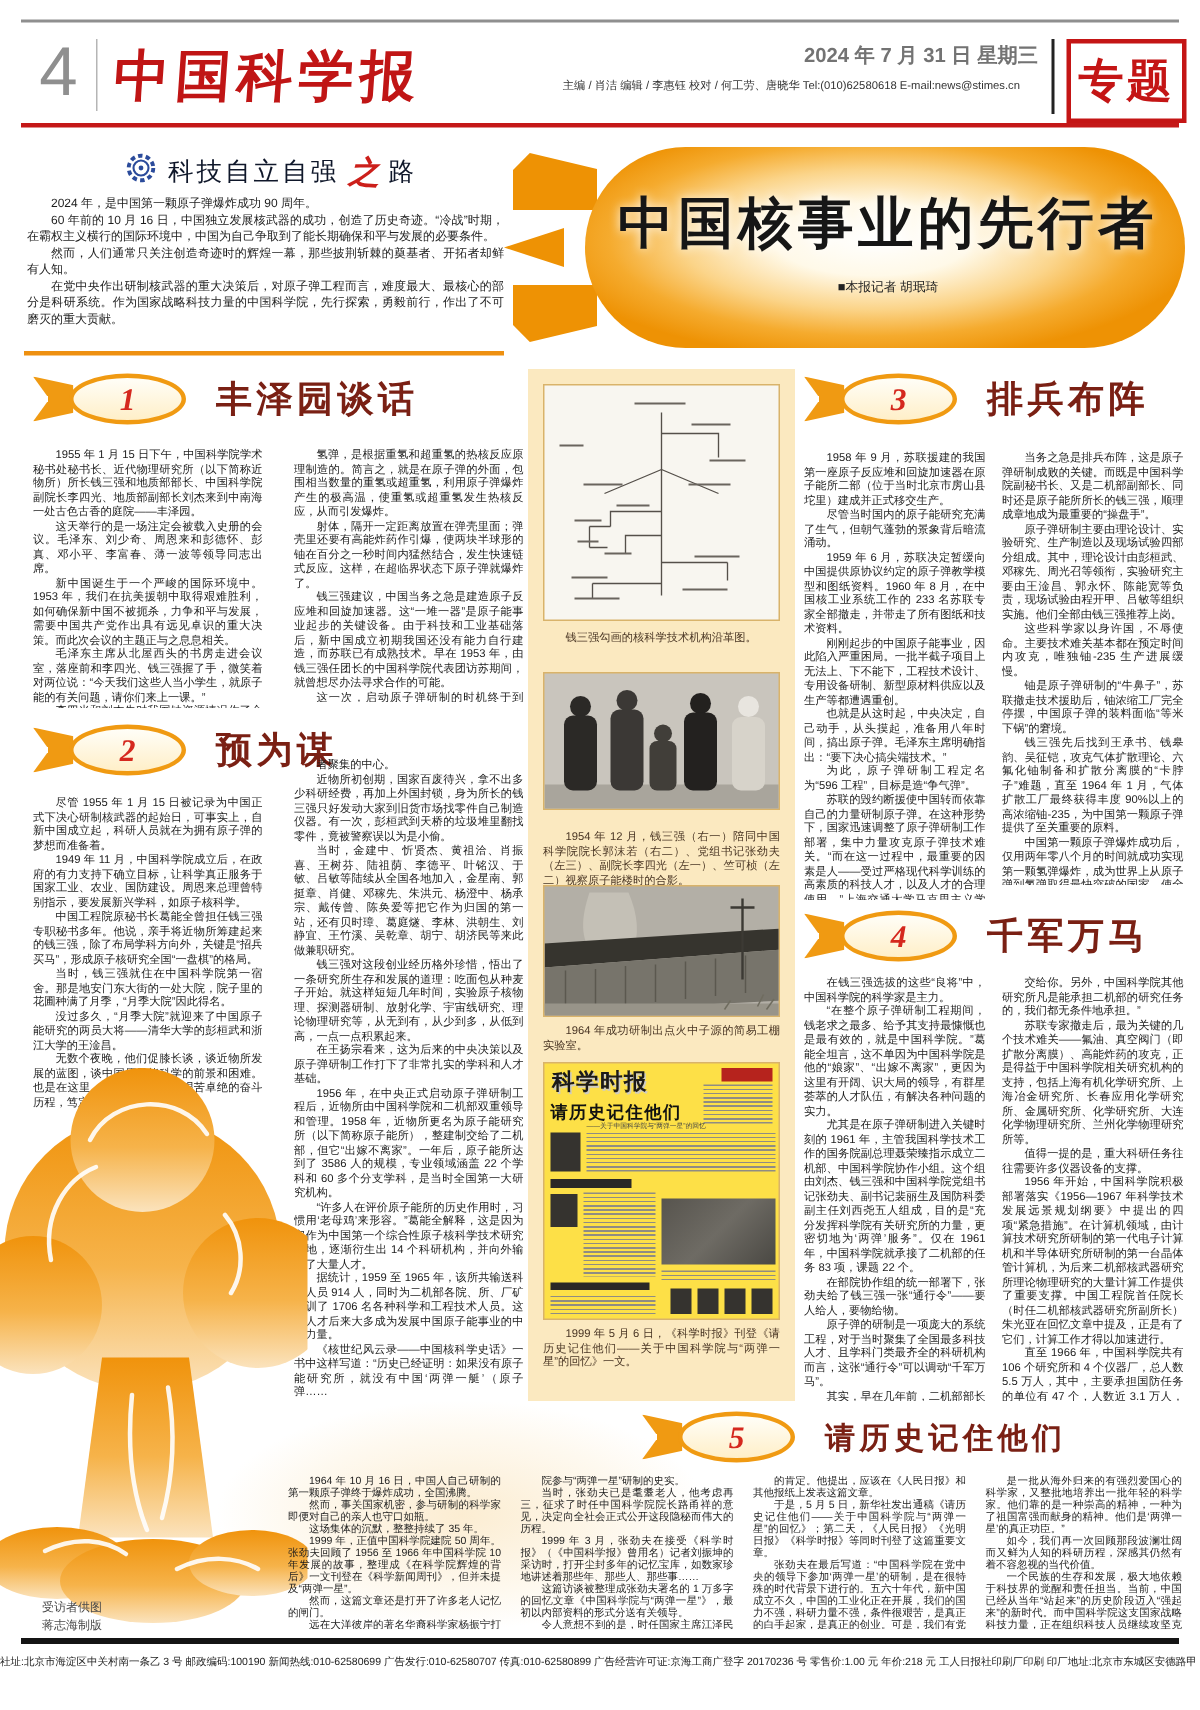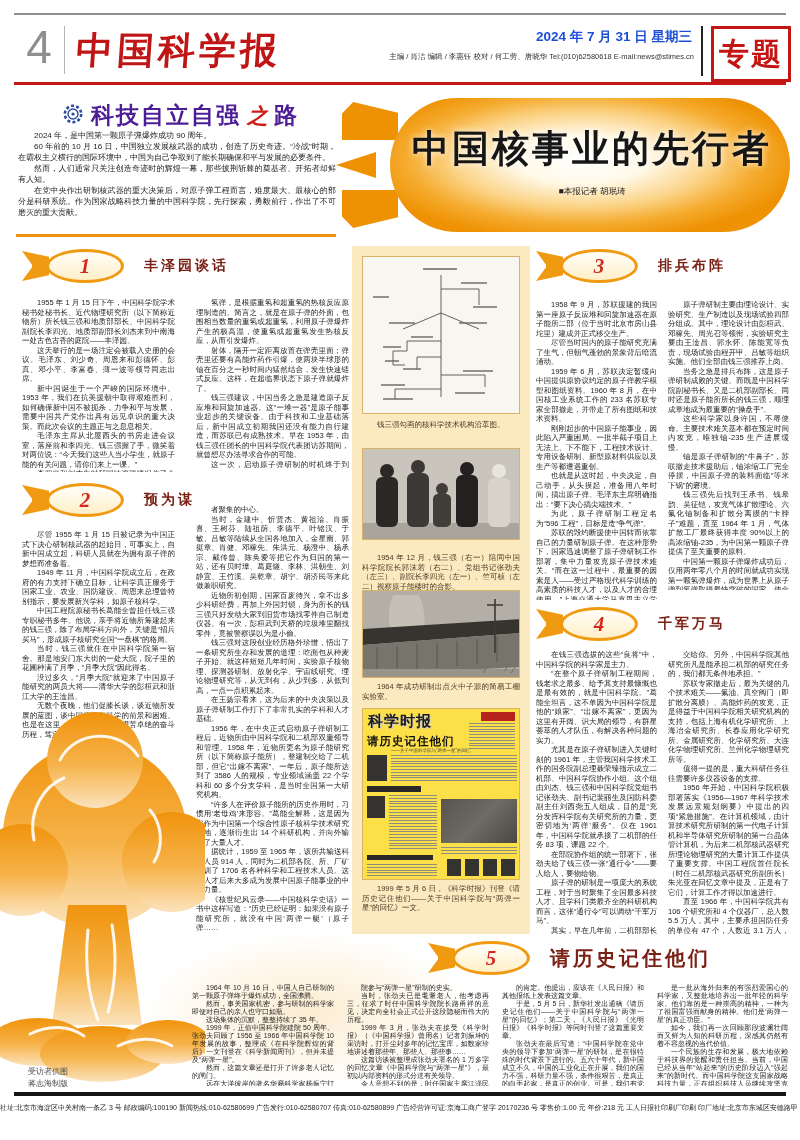--- a/index.html
+++ b/index.html
@@ -6,27 +6,27 @@
   .page{position:relative;width:800px;height:1140px;background:#fff;margin:0 auto;overflow:hidden;
         font-family:"Liberation Sans",sans-serif;color:#151515;}
   .abs{position:absolute;}
   
   .top-rule{background:#8f8f8f;height:2px;}
   .red-rule{background:#c41818;height:3px;}
   .page-num{font-size:46px;color:#8f8f8f;font-family:"Liberation Sans",sans-serif;}
   .vline{width:1px;background:#b5b5b5;}
   .masthead{font-size:37px;font-weight:bold;color:#c01515;font-family:"Liberation Serif",serif;
             letter-spacing:4px;transform:skewX(-4deg);}
-  .date-line{font-size:13.5px;font-weight:bold;color:#1d4ed8;text-align:right;}
+  .date-line{font-size:13.5px;font-weight:bold;color:#737373;text-align:right;}
   .staff-line{font-size:7.5px;color:#333;text-align:right;}
   .zhuanti{border:3px solid #c41515;color:#c41515;font-size:30px;font-weight:bold;
            display:flex;align-items:center;justify-content:center;letter-spacing:2px;}
   
   .path-badge{display:flex;align-items:center;gap:6px;justify-content:center;}
-  .path-badge-text{font-size:23px;font-weight:bold;color:#4c1d95;letter-spacing:2px;}
+  .path-badge-text{font-size:17px;font-weight:normal;color:#0f172a;letter-spacing:2px;}
   .zhi{color:#cc1f1a;font-size:21px;font-family:"Liberation Serif",serif;font-style:italic;font-weight:bold;}
   .intro{font-size:8px;line-height:11px;text-align:justify;color:#1c1c1c;overflow:hidden;}
   .orange-rule{background:#ee9010;height:3px;}
   .m-body{position:absolute;left:54px;top:4px;width:400px;height:134px;border-radius:70px;
           background:radial-gradient(55% 60% at 48% 46%, #ffffff 0%, #fff9e8 30%, #fbd489 58%, #f5ab2e 80%, #ee9204 100%);}
   .m-fin{position:absolute;background:#ee9204;}
   .m-fin-t{left:6px;top:8px;width:56px;height:38px;clip-path:polygon(20% 0,100% 28%,100% 100%,0 100%,0 30%);}
   .m-fin-b{left:6px;bottom:8px;width:56px;height:38px;clip-path:polygon(0 0,100% 0,100% 72%,20% 100%,0 70%);}
   .m-tail{left:0;top:58px;width:40px;height:26px;clip-path:polygon(0 50%,100% 0,100% 100%);}
   .m-title{position:absolute;left:64px;top:30px;width:384px;text-align:center;font-size:37px;font-weight:900;
@@ -37,21 +37,21 @@
   .bomb-badge{position:relative;width:108px;height:36px;flex:0 0 auto;}
   .bb-ellipse{position:absolute;left:26px;top:1px;width:78px;height:34px;border:3px solid #f09a12;border-radius:50%;
               background:linear-gradient(180deg,#fffef8,#ffefc8);box-sizing:border-box;
               display:flex;align-items:center;justify-content:center;}
   .bb-num{font-size:21px;font-weight:bold;font-style:italic;color:#d5281e;font-family:"Liberation Serif",serif;}
   .bb-fin-t{position:absolute;left:2px;top:3px;width:27px;height:13px;background:#f09a12;
             clip-path:polygon(0 0,100% 45%,100% 100%,35% 100%);}
   .bb-fin-b{position:absolute;left:2px;bottom:3px;width:27px;height:13px;background:#f09a12;
             clip-path:polygon(35% 0,100% 0,100% 55%,0 100%);}
   .bb-notch{position:absolute;left:12px;top:14px;width:16px;height:8px;background:#f09a12;}
-  .sec-title{font-size:14px;font-weight:bold;color:#7a2014;font-family:"Liberation Serif",serif;letter-spacing:3px;}
+  .sec-title{font-size:24px;font-weight:bold;color:#7a2014;font-family:"Liberation Serif",serif;letter-spacing:3px;}
   
   .body-text{position:absolute;font-size:7.5px;line-height:9.5px;text-align:justify;color:#1d1d1d;overflow:hidden;}
   .para{margin:0;text-indent:2em;}
   .tight{font-size:7px;line-height:8px;}
   
   .panel{background:#fbe9c0;}
   .photo{position:absolute;border:1px solid #d9b36a;box-sizing:border-box;overflow:hidden;}
   .caption{position:absolute;font-size:7.5px;line-height:9.6px;color:#4a3624;text-align:justify;overflow:hidden;}
   .clip{background:#fde047;}
   .clip-mast{position:absolute;left:5px;top:3px;font-family:"Liberation Serif",serif;font-weight:bold;
@@ -73,21 +73,21 @@
 </head>
 <body>
 
 <div class="page">
 
   <div class="abs top-rule" style="left:14px;top:13px;width:772px;"></div>
   <div class="abs page-num" style="left:16px;top:20px;width:46px;text-align:center;">4</div>
   <div class="abs vline" style="left:64px;top:26px;height:48px;"></div>
   <div class="abs masthead" style="left:76px;top:26px;">中国科学报</div>
   <div class="abs date-line" style="left:420px;top:28px;width:272px;">2024 年 7 月 31 日 星期三</div>
-  <div class="abs staff-line" style="left:352px;top:52px;width:342px;">主编 / 肖洁 编辑 / 李惠钰 校对 / 何工劳、唐晓华 Tel:(010)62580618 E-mail:news@stimes.cn</div>
+  <div class="abs staff-line" style="left:338px;top:52px;width:342px;">主编 / 肖洁 编辑 / 李惠钰 校对 / 何工劳、唐晓华 Tel:(010)62580618 E-mail:news@stimes.cn</div>
   <div class="abs" style="left:701px;top:26px;width:2px;height:50px;background:#222;"></div>
   <div class="abs zhuanti" style="left:711px;top:26px;width:74px;height:50px;">专题</div>
   <div class="abs red-rule" style="left:14px;top:82px;width:772px;"></div>
 
   <div class="abs path-badge" style="left:60px;top:100px;width:240px;">
     <span>
       <svg width="24" height="24" viewBox="0 0 24 24">
         <circle cx="12" cy="12" r="8.2" fill="none" stroke="#2b4b9b" stroke-width="2.6" stroke-dasharray="3 2.2"></circle>
         <circle cx="12" cy="12" r="5" fill="none" stroke="#2b4b9b" stroke-width="1.4"></circle>
         <circle cx="12" cy="12" r="1.6" fill="#2b4b9b"></circle>
@@ -153,22 +153,22 @@
   <div class="body-text" style="left:22px;top:530px;width:153px;height:252px;">
       <p class="para">尽管 1955 年 1 月 15 日被记录为中国正式下决心研制核武器的起始日，可事实上，自新中国成立起，科研人员就在为拥有原子弹的梦想而准备着。</p>
       <p class="para">1949 年 11 月，中国科学院成立后，在政府的有力支持下确立目标，让科学真正服务于国家工业、农业、国防建设。周恩来总理曾特别指示，要发展新兴学科，如原子核科学。</p>
       <p class="para">中国工程院原秘书长葛能全曾担任钱三强专职秘书多年。他说，亲手将近物所筹建起来的钱三强，除了布局学科方向外，关键是“招兵买马”，形成原子核研究全国“一盘棋”的格局。</p>
       <p class="para">当时，钱三强就住在中国科学院第一宿舍。那是地安门东大街的一处大院，院子里的花圃种满了月季，“月季大院”因此得名。</p>
       <p class="para">没过多久，“月季大院”就迎来了中国原子能研究的两员大将——清华大学的彭桓武和浙江大学的王淦昌。</p>
       <p class="para">无数个夜晚，他们促膝长谈，谈近物所发展的蓝图，谈中国原子能科学的前景和困难。也是在这里，他们为后来那段艰苦卓绝的奋斗历程，笃定了信心和决心。</p>
     </div>
   <div class="body-text" style="left:196px;top:505px;width:153px;height:426px;">
       <p class="para">者聚集的中心。</p>
+      <p class="para">近物所初创期，国家百废待兴，拿不出多少科研经费，再加上外国封锁，身为所长的钱三强只好发动大家到旧货市场找零件自己制造仪器。有一次，彭桓武到天桥的垃圾堆里翻找零件，竟被警察误以为是小偷。</p>
       <p class="para">当时，金建中、忻贤杰、黄祖洽、肖振喜、王树芬、陆祖荫、李德平、叶铭汉、于敏、吕敏等陆续从全国各地加入，金星南、郭挺章、肖健、邓稼先、朱洪元、杨澄中、杨承宗、戴传曾、陈奂爱等把它作为归国的第一站，还有贝时璋、葛庭燧、李林、洪朝生、刘静宜、王竹溪、吴乾章、胡宁、胡济民等来此做兼职研究。</p>
-      <p class="para">近物所初创期，国家百废待兴，拿不出多少科研经费，再加上外国封锁，身为所长的钱三强只好发动大家到旧货市场找零件自己制造仪器。有一次，彭桓武到天桥的垃圾堆里翻找零件，竟被警察误以为是小偷。</p>
       <p class="para">钱三强对这段创业经历格外珍惜，悟出了一条研究所生存和发展的道理：吃面包从种麦子开始。就这样短短几年时间，实验原子核物理、探测器研制、放射化学、宇宙线研究、理论物理研究等，从无到有，从少到多，从低到高，一点一点积累起来。</p>
       <p class="para">在王扬宗看来，这为后来的中央决策以及原子弹研制工作打下了非常扎实的学科和人才基础。</p>
       <p class="para">1956 年，在中央正式启动原子弹研制工程后，近物所由中国科学院和二机部双重领导和管理。1958 年，近物所更名为原子能研究所（以下简称原子能所），整建制交给了二机部，但它“出嫁不离家”。一年后，原子能所达到了 3586 人的规模，专业领域涵盖 22 个学科和 60 多个分支学科，是当时全国第一大研究机构。</p>
       <p class="para">“许多人在评价原子能所的历史作用时，习惯用‘老母鸡’来形容。”葛能全解释，这是因为它作为中国第一个综合性原子核科学技术研究基地，逐渐衍生出 14 个科研机构，并向外输送了大量人才。</p>
       <p class="para">据统计，1959 至 1965 年，该所共输送科技人员 914 人，同时为二机部各院、所、厂矿培训了 1706 名各种科学和工程技术人员。这些人才后来大多成为发展中国原子能事业的中坚力量。</p>
       <p class="para">《核世纪风云录——中国核科学史话》一书中这样写道：“历史已经证明：如果没有原子能研究所，就没有中国‘两弹一艇’（原子弹……</p>
     </div>
 
   <div class="abs panel" style="left:352px;top:246px;width:178px;height:688px;"></div>
 
@@ -292,22 +292,22 @@
   <div class="body-text" style="left:536px;top:300px;width:121px;height:300px;">
       <p class="para">1958 年 9 月，苏联援建的我国第一座原子反应堆和回旋加速器在原子能所二部（位于当时北京市房山县坨里）建成并正式移交生产。</p>
       <p class="para">尽管当时国内的原子能研究充满了生气，但朝气蓬勃的景象背后暗流涌动。</p>
       <p class="para">1959 年 6 月，苏联决定暂缓向中国提供原协议约定的原子弹教学模型和图纸资料。1960 年 8 月，在中国核工业系统工作的 233 名苏联专家全部撤走，并带走了所有图纸和技术资料。</p>
       <p class="para">刚刚起步的中国原子能事业，因此陷入严重困局。一批半截子项目上无法上、下不能下，工程技术设计、专用设备研制、新型原材料供应以及生产等都遭遇重创。</p>
       <p class="para">也就是从这时起，中央决定，自己动手，从头摸起，准备用八年时间，搞出原子弹。毛泽东主席明确指出：“要下决心搞尖端技术。”</p>
       <p class="para">为此，原子弹研制工程定名为“596 工程”，目标是造“争气弹”。</p>
       <p class="para">苏联的毁约断援使中国转而依靠自己的力量研制原子弹。在这种形势下，国家迅速调整了原子弹研制工作部署，集中力量攻克原子弹技术难关。“而在这一过程中，最重要的因素是人——受过严格现代科学训练的高素质的科技人才，以及人才的合理使用。”上海交通大学马克思主义学院教授黄庆桥在论文《科学精英的多重角色：钱三强科技功业研究》中强调，在当时的中国，这样的人才极为有限。</p>
     </div>
   <div class="body-text" style="left:668px;top:300px;width:121px;height:290px;">
+      <p class="para">当务之急是排兵布阵，这是原子弹研制成败的关键。而既是中国科学院副秘书长、又是二机部副部长、同时还是原子能所所长的钱三强，顺理成章地成为最重要的“操盘手”。</p>
       <p class="para">原子弹研制主要由理论设计、实验研究、生产制造以及现场试验四部分组成。其中，理论设计由彭桓武、邓稼先、周光召等领衔，实验研究主要由王淦昌、郭永怀、陈能宽等负责，现场试验由程开甲、吕敏等组织实施。他们全部由钱三强推荐上岗。</p>
-      <p class="para">当务之急是排兵布阵，这是原子弹研制成败的关键。而既是中国科学院副秘书长、又是二机部副部长、同时还是原子能所所长的钱三强，顺理成章地成为最重要的“操盘手”。</p>
       <p class="para">这些科学家以身许国，不辱使命。主要技术难关基本都在预定时间内攻克，唯独铀-235 生产进展缓慢。</p>
       <p class="para">铀是原子弹研制的“牛鼻子”，苏联撤走技术援助后，铀浓缩工厂完全停摆，中国原子弹的装料面临“等米下锅”的窘境。</p>
       <p class="para">钱三强先后找到王承书、钱皋韵、吴征铠，攻克气体扩散理论、六氟化铀制备和扩散分离膜的“卡脖子”难题，直至 1964 年 1 月，气体扩散工厂最终获得丰度 90%以上的高浓缩铀-235，为中国第一颗原子弹提供了至关重要的原料。</p>
       <p class="para">中国第一颗原子弹爆炸成功后，仅用两年零八个月的时间就成功实现第一颗氢弹爆炸，成为世界上从原子弹到氢弹取得最快突破的国家，使全世界倍感惊诧。究其原因，黄祖洽、于敏等早在 1960 年就开始了氢弹理论预研，从而大幅缩短了研制历程，而这一切的部署者正是钱三强。</p>
     </div>
 
   <div class="sec-head" style="left:534px;top:606px;">
     <div class="bomb-badge">
       <div class="bb-fin-t"></div>
         <div class="bb-fin-b"></div>

